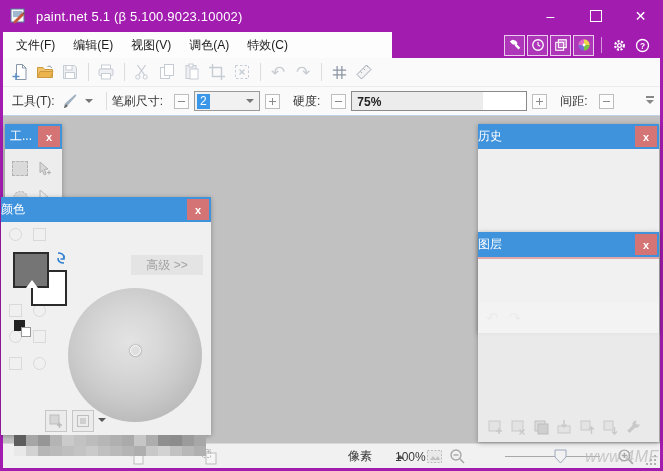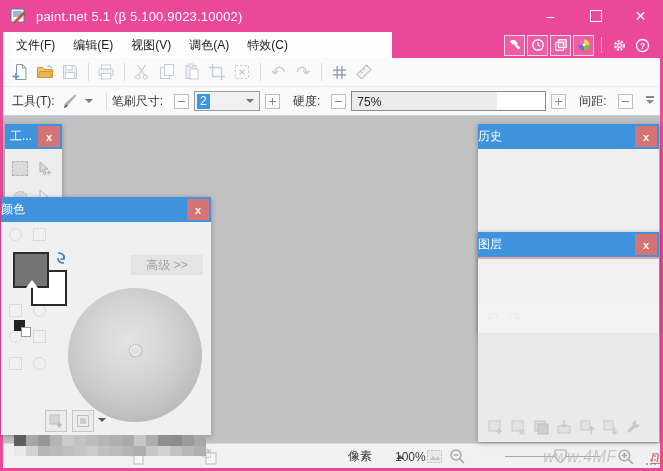--- a/index.html
+++ b/index.html
@@ -1,17 +1,17 @@
 <!DOCTYPE html>
 <html><head>
 <meta charset="utf-8">
 <style>
   html,body{margin:0;padding:0;}
   body{font-family:"Liberation Sans","DejaVu Sans",sans-serif;font-size:12px;-webkit-font-smoothing:antialiased;}
-  .win{position:relative;width:663px;height:471px;background:#ec4899;overflow:hidden;}
+  .win{position:relative;width:663px;height:471px;background:#a21caf;overflow:hidden;}
   .abs{position:absolute;}
   
   .titlebar{left:0;top:0;width:663px;height:32px;display:flex;align-items:center;color:#fff;}
   .appicon{width:17px;height:17px;margin:0 9px 0 10px;}
   .wtitle{font-size:13px;letter-spacing:.2px;}
   .caption{position:absolute;right:0;top:0;display:flex;height:32px;}
   .capbtn{width:45px;height:32px;display:flex;align-items:center;justify-content:center;color:#fff;font-size:14px;}
   .maxbox{width:10px;height:10px;border:1px solid #fff;}
   
   .menurow{left:3px;top:32px;width:657px;height:26px;}
@@ -29,21 +29,21 @@
   .optrow{left:3px;top:87px;width:657px;height:29px;background:#fafafa;display:flex;align-items:center;padding-left:9px;box-sizing:border-box;border-bottom:1px solid #bfd3e6;}
   .olabel{color:#333;margin-right:6px;white-space:nowrap;}
   .stepper{width:15px;height:15px;border:1px solid #bdbdbd;background:#fdfdfd;display:flex;align-items:center;justify-content:center;box-sizing:border-box;margin:0 5px;}
   .minusbar{width:7px;height:1px;background:#8a8a8a;}
   .plusmark{position:relative;width:7px;height:7px;}
   .plusmark:before{content:"";position:absolute;left:0;top:3px;width:7px;height:1px;background:#8a8a8a;}
   .plusmark:after{content:"";position:absolute;left:3px;top:0;width:1px;height:7px;background:#8a8a8a;}
   .combo{width:66px;height:20px;background:#f1f1f1;border:1px solid #999;display:flex;align-items:center;box-sizing:border-box;padding-left:2px;}
   .combosel{background:#3a96e8;color:#fff;padding:0 3px;line-height:15px;}
   .chev{width:0;height:0;border-left:4px solid transparent;border-right:4px solid transparent;border-top:4px solid #777;margin-left:auto;margin-right:5px;}
-  .hardinput{position:relative;width:195px;height:20px;border:1px solid #8a8a8a;background:#fff;box-sizing:border-box;}
+  .hardinput{position:relative;width:176px;height:20px;border:1px solid #8a8a8a;background:#fff;box-sizing:border-box;font-weight:bold;}
   .hardfill{position:absolute;left:0;top:0;bottom:0;background:#ececec;}
   .hardtext{position:absolute;left:5px;top:3px;color:#222;}
   .overflowbtn{position:absolute;right:5px;top:9px;width:10px;height:10px;}
   .overflowbtn:before{content:"";position:absolute;left:1px;top:0;width:8px;height:1.5px;background:#888;}
   .overflowbtn:after{content:"";position:absolute;left:1px;top:4px;width:0;height:0;border-left:4px solid transparent;border-right:4px solid transparent;border-top:4px solid #888;}
   
   .workspace{left:3px;top:116px;width:657px;height:327px;background:#c1c1c1;}
   .panel{position:absolute;background:#f0f0f0;box-shadow:0 1px 5px rgba(0,0,0,.3);}
   .ptitle{position:relative;height:25px;background:#3f92dc;display:flex;align-items:center;color:#fff;box-sizing:border-box;}
   .pclose{position:absolute;right:2px;top:2px;width:22px;height:21px;background:#d47474;color:#fff;display:flex;align-items:center;justify-content:center;font-size:11px;font-weight:bold;}
@@ -63,21 +63,21 @@
   .histbar{position:absolute;left:0;right:0;bottom:0;height:30px;background:#fafafa;display:flex;align-items:center;padding-left:8px;color:#c6c6c6;font-size:15px;}
   .histbar span{margin-right:10px;}
   .layerbar{position:absolute;left:5px;bottom:5px;display:flex;}
   .lbtn{width:23px;height:20px;display:flex;align-items:center;justify-content:center;}
   
   .statusbar{left:3px;top:443px;width:657px;height:25px;background:#f1f1f1;border-top:1px solid #d8d8d8;box-sizing:border-box;}
   .sb{position:absolute;top:0;height:25px;display:flex;align-items:center;color:#3a3a3a;}
   .upchev{width:0;height:0;border-left:4px solid transparent;border-right:4px solid transparent;border-bottom:4px solid #555;}
   .sliderline{position:absolute;left:502px;top:12px;width:95px;height:1px;background:#a9a9a9;}
   .wm{font-style:italic;font-size:16px;letter-spacing:.5px;z-index:6;}
-  .wmgray{color:rgba(185,185,185,.75);}
+  .wmgray{color:rgba(185,185,185,.75);margin-left:42px;}
   .wmred{color:rgba(215,80,80,.8);}
   .grip{position:absolute;right:4px;bottom:3px;width:12px;height:12px;}
   .grip i{position:absolute;width:2px;height:2px;background:#b0b0b0;}
 </style>
 </head>
 <body>
 
 <div class="win">
 
   <div class="abs titlebar">

